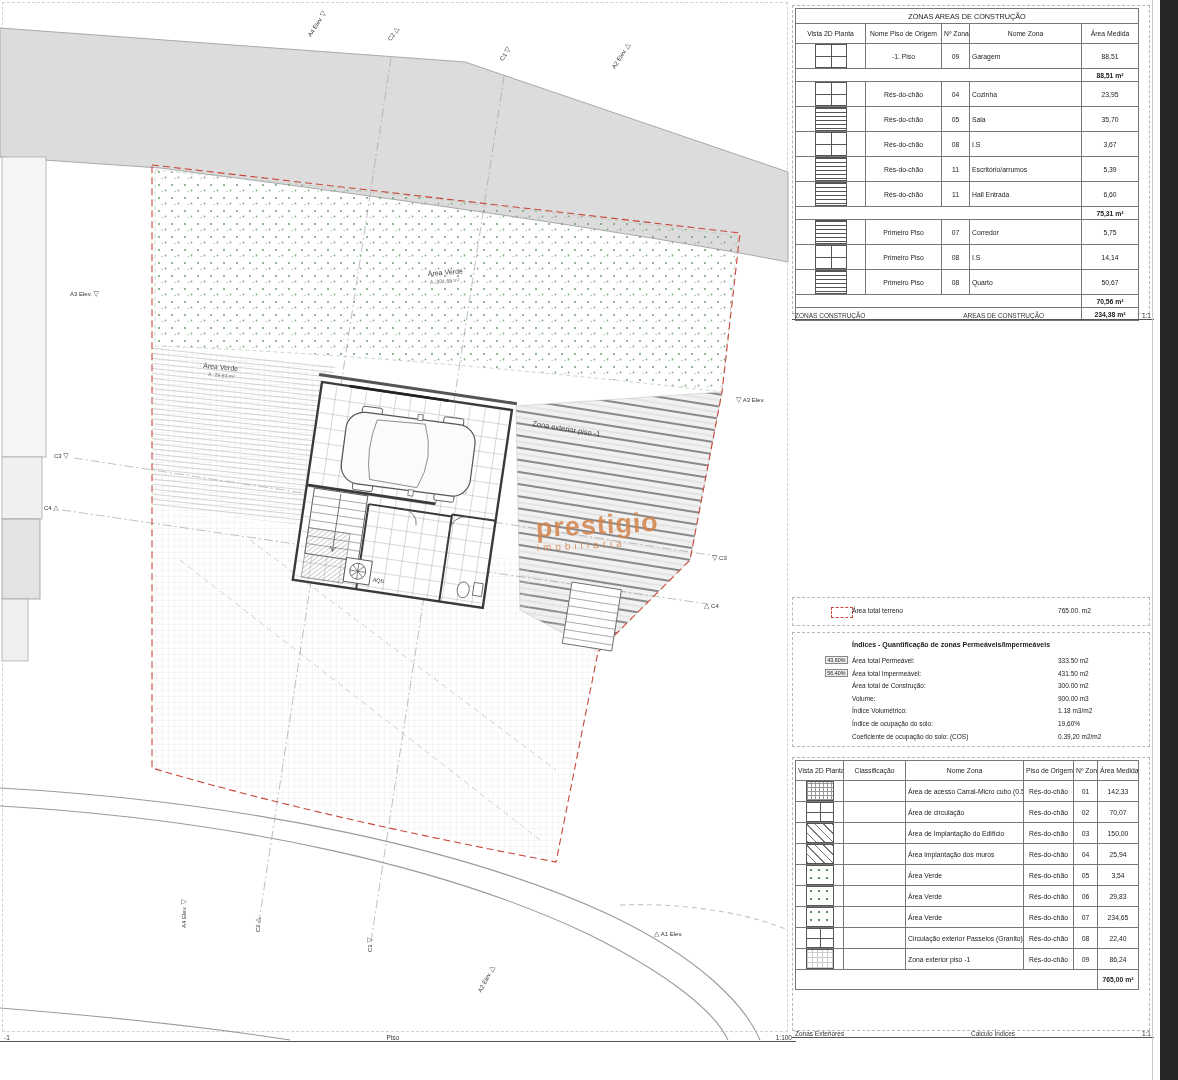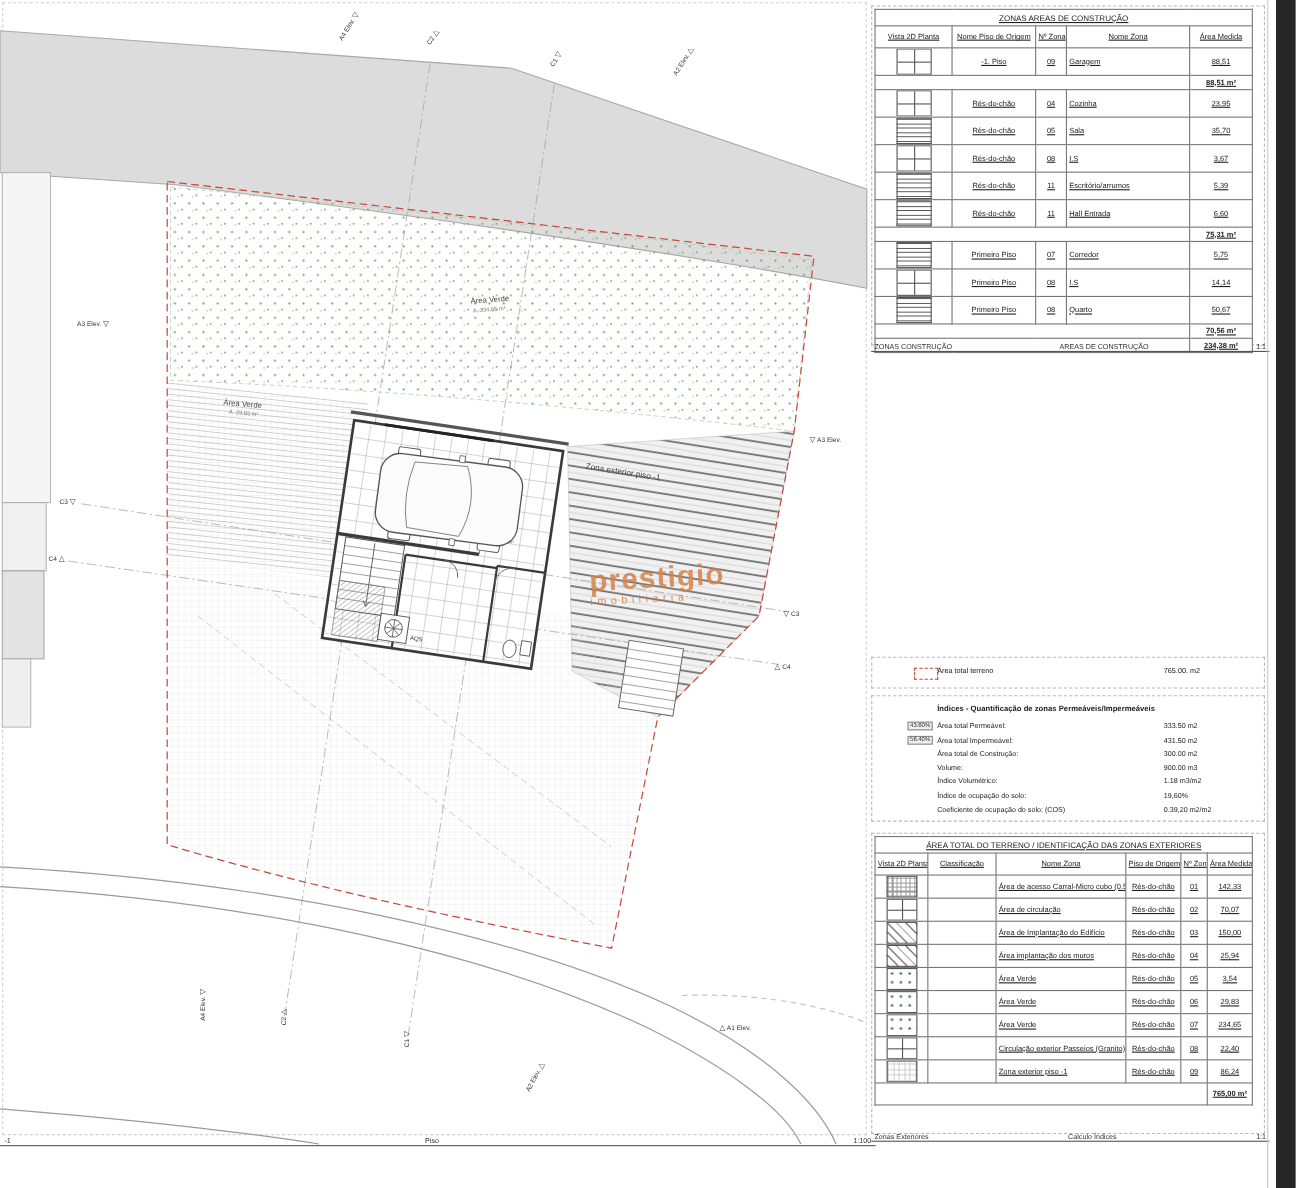--- a/index.html
+++ b/index.html
@@ -4,21 +4,21 @@
 <style>
   html,body{margin:0;padding:0;width:1178px;height:1080px;overflow:hidden;background:#fff;
     font-family:"Liberation Sans",sans-serif;color:#222;}
   #stage{position:relative;width:1178px;height:1080px;background:#fff;}
 
   
   .sheet{position:absolute;border:1px dashed #b8b8b8;background:#fff;}
   .sheet-footer{position:absolute;display:flex;justify-content:space-between;align-items:flex-end;
     border-bottom:1.4px solid #555;font-size:6.5px;color:#333;padding:0 3px;height:11px;}
   .rtable{border-collapse:collapse;table-layout:fixed;background:#fff;font-size:6.8px;color:#222;
-    position:absolute;text-decoration:underline;}
+    position:absolute;}
   .rtable th,.rtable td{border:1px solid #777;padding:0 2px;text-align:center;overflow:hidden;
     font-weight:normal;white-space:nowrap;}
   .rtable .title-row th{height:14px;font-size:7.3px;}
   .rtable tr.head{height:20px;}
   .rtable tr.data{height:20px;}
   .rtable tr.sub{height:13px;}
   .rtable td.b{font-weight:bold;}
   .rtable td.zl{text-align:left;}
 
   .sw{width:30px;height:22px;margin:0 auto;border:1px solid #555;background:#fff;position:relative;}
@@ -384,23 +384,20 @@
   <table class="rtable" style="left:795px;top:760px;width:343px;">
     <colgroup>
         <col style="width:48px">
         <col style="width:62px">
         <col style="width:118px">
         <col style="width:50px">
         <col style="width:24px">
         <col style="width:41px">
       </colgroup>
     <thead>
-      <tr class="title-row">
-          <th colspan="6">ÁREA TOTAL DO TERRENO / IDENTIFICAÇÃO DAS ZONAS EXTERIORES</th>
-        </tr>
       <tr class="head">
           <th>Vista 2D Planta</th>
           <th>Classificação</th>
           <th>Nome Zona</th>
           <th>Piso de Origem</th>
           <th>Nº Zona</th>
           <th>Área Medida</th>
         </tr>
     </thead>
     <tbody>

